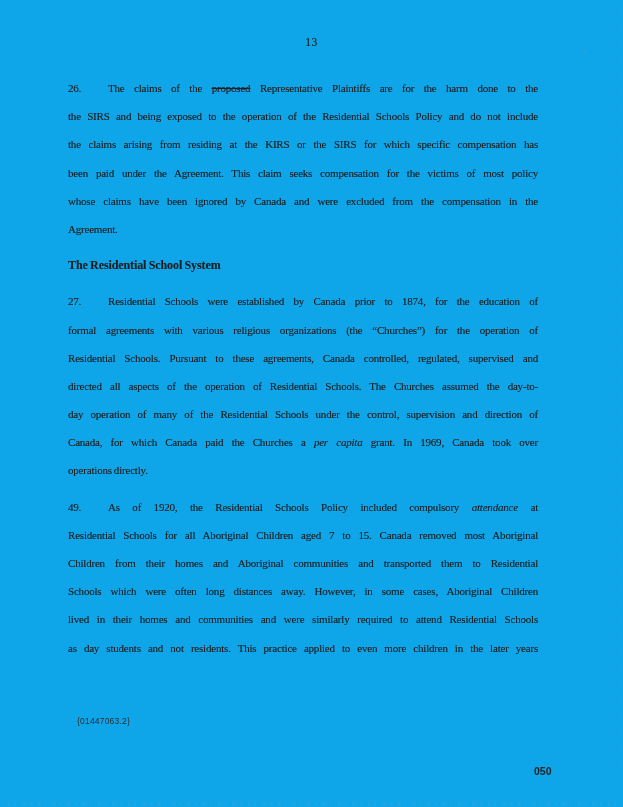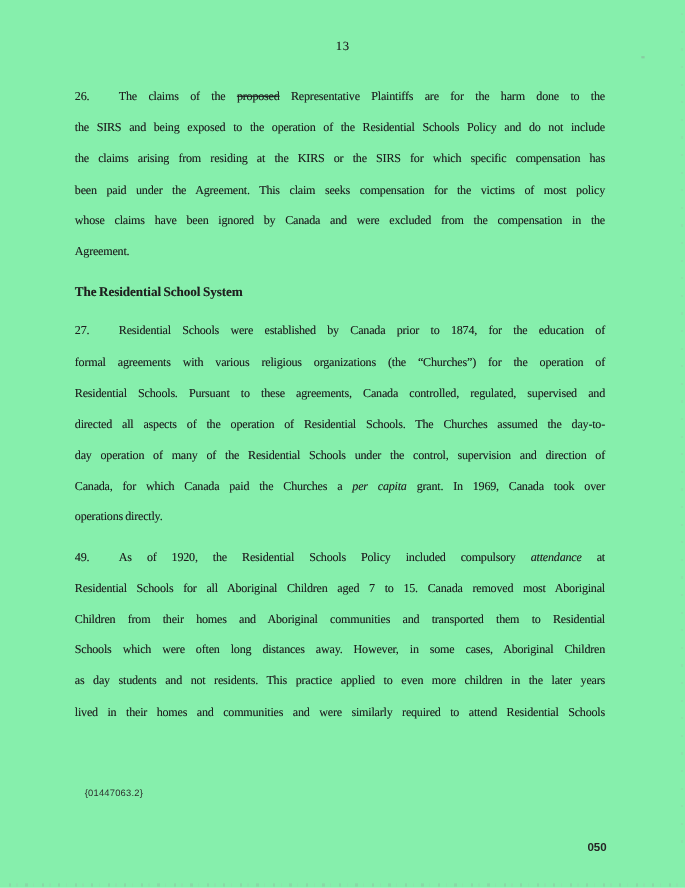--- a/index.html
+++ b/index.html
@@ -2,21 +2,21 @@
 <html><head>
 <meta charset="utf-8">
 <style>
   html, body { margin: 0; padding: 0; }
   body { background: #ffffff; }
 
   .page {
     position: relative;
     width: 623px;
     height: 807px;
-    background: #86efac;
+    background: #0ea5e9;
     font-family: "Liberation Serif", serif;
     color: #1e1e1e;
     overflow: hidden;
     text-shadow: 0 0 0.6px rgba(40,40,40,0.45);
   }
 
   .pageno {
     position: absolute;
     top: 36px;
     left: 0;
@@ -29,21 +29,21 @@
   .content {
     position: absolute;
     left: 68px;
     top: 74px;
     width: 482px;
     font-size: 11px;
     letter-spacing: -0.2px;
     word-spacing: -0.5px;
   }
 
-  .para { margin: 0 0 8px 0; padding: 0; }
+  .para { margin: 0 12px 8px 0; padding: 0; }
 
   .line {
     line-height: 28.2px;
     height: 28.2px;
     text-align: justify;
     text-align-last: justify;
     text-justify: inter-word;
     white-space: nowrap;
   }
   .line.last {
@@ -146,22 +146,22 @@
       <div class="line">day operation of many of the Residential Schools under the control, supervision and direction of</div>
       <div class="line"><span>Canada, for which Canada paid the Churches a </span><span class="ital">per capita</span><span> grant.  In 1969, Canada took over</span></div>
       <div class="line last">operations directly.</div>
     </div>
 
     <div class="para">
       <div class="line"><span class="pnum">49.</span><span>As of 1920, the Residential Schools Policy included compulsory </span><span class="ital">attendance</span><span> at</span></div>
       <div class="line">Residential Schools for all Aboriginal Children aged 7 to 15.  Canada removed most Aboriginal</div>
       <div class="line">Children from their homes and Aboriginal communities and transported them to Residential</div>
       <div class="line">Schools which were often long distances away.  However, in some cases, Aboriginal Children</div>
+      <div class="line">lived in their homes and communities and were similarly required to attend Residential Schools</div>
       <div class="line">as day students and not residents.  This practice applied to even more children in the later years</div>
-      <div class="line">lived in their homes and communities and were similarly required to attend Residential Schools</div>
     </div>
 
   </div>
 
   <div class="docref">{01447063.2}</div>
   <div class="bates">050</div>
 
   <div class="noise-bottom"></div>
   <div class="noise-right"></div>
   <div class="speck"></div>

